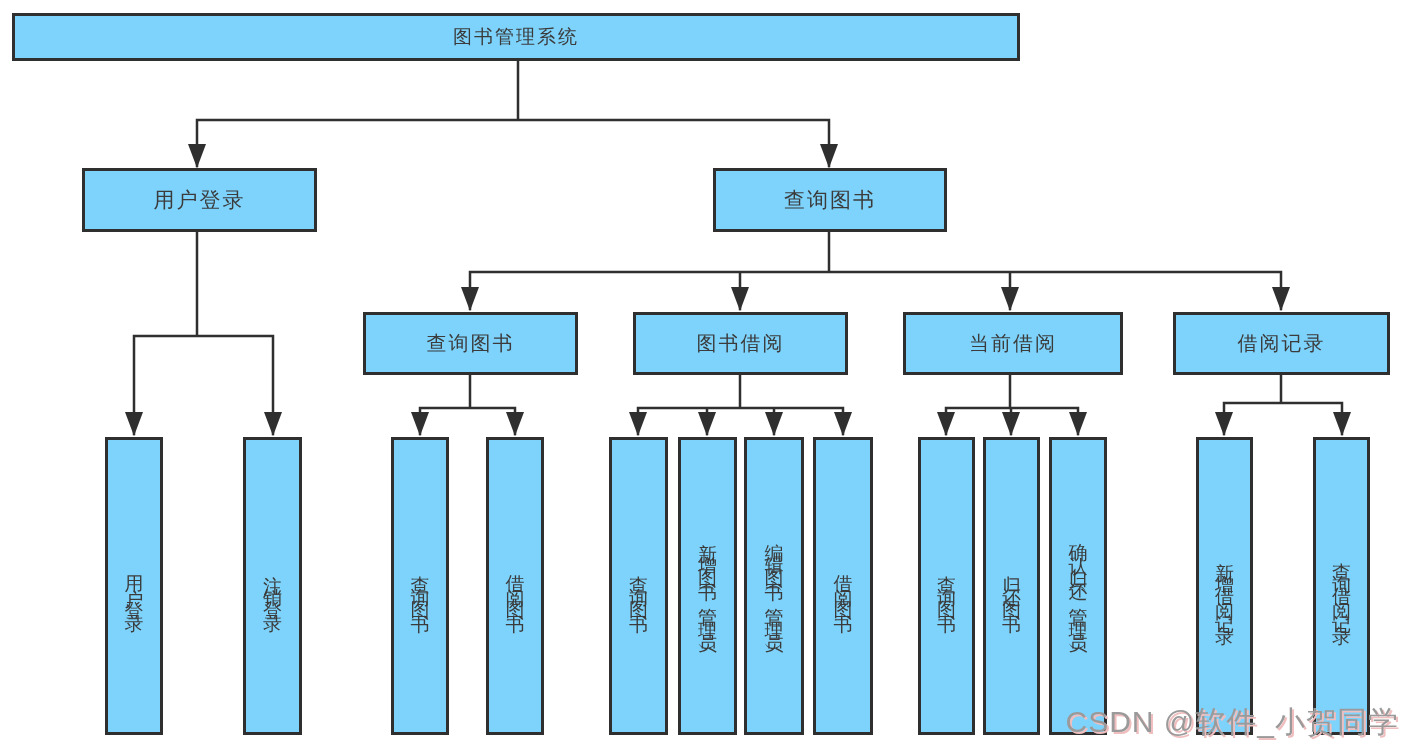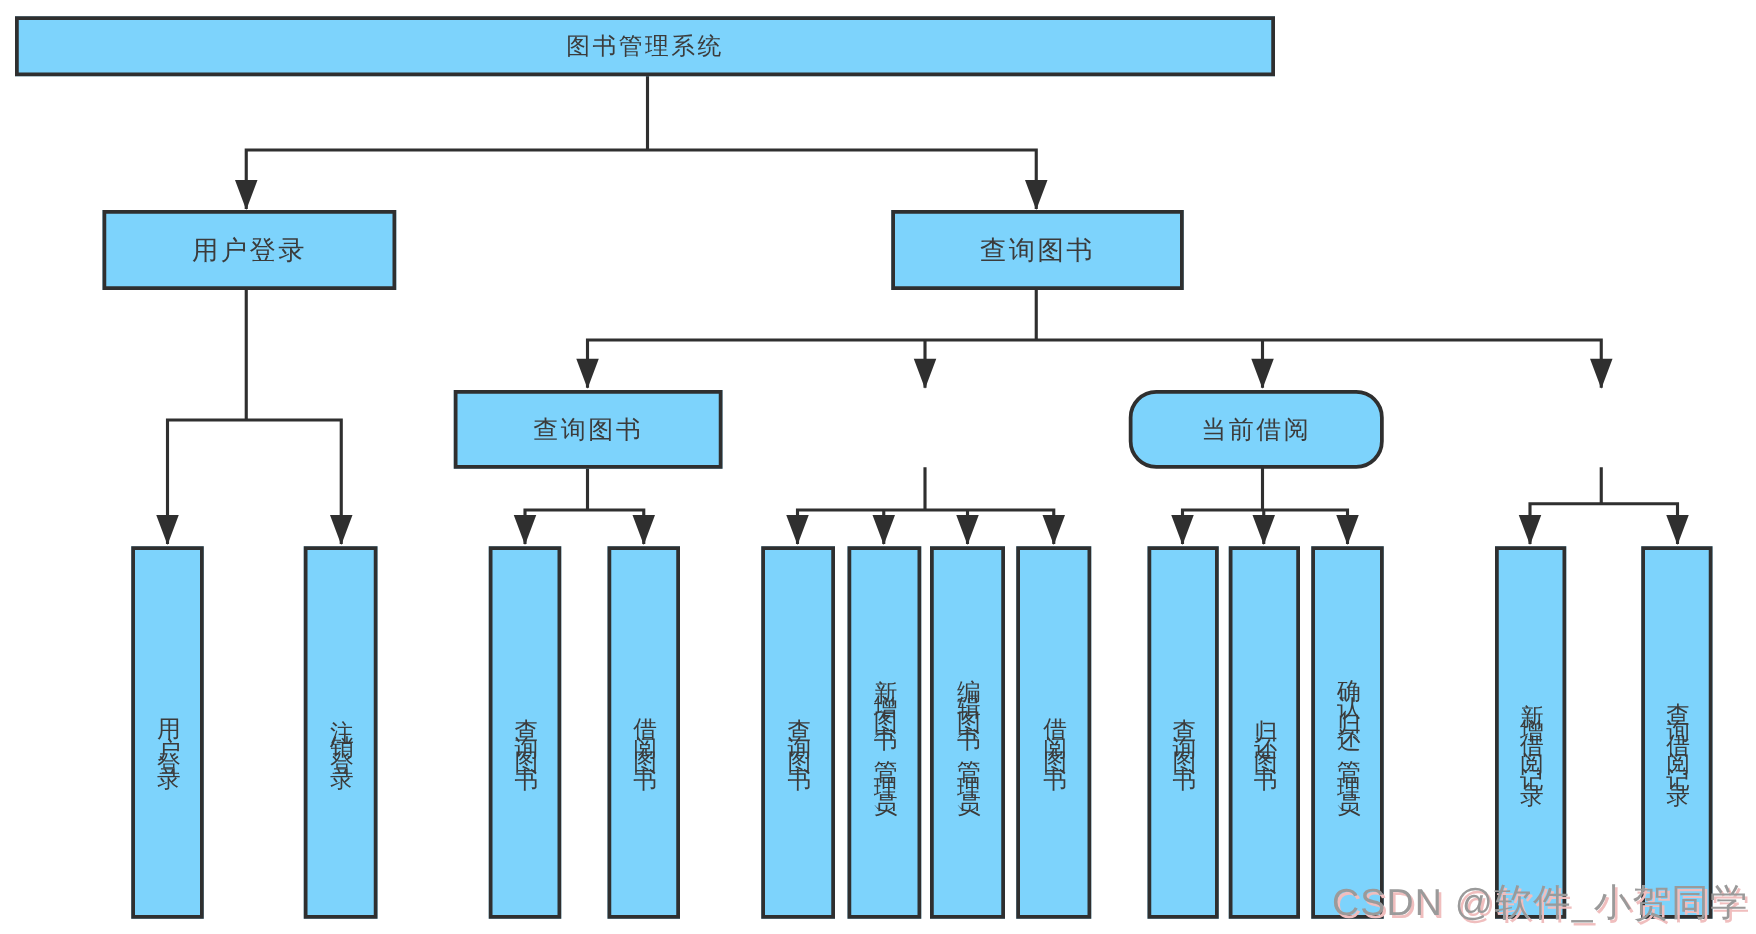--- a/index.html
+++ b/index.html
@@ -31,21 +31,21 @@
   .lvl3  .lbl { font-size: 20px; }
 
   
   .n-root   { left: 12px;  top: 13px;  width: 1008px; height: 48px; }
   
   .n-login  { left: 82px;  top: 168px; width: 235px; height: 64px; }
   .n-mgmt   { left: 713px; top: 168px; width: 234px; height: 64px; }
   
   .n-newb   { left: 363px; top: 312px; width: 215px; height: 63px; }
   .n-borr   { left: 633px; top: 312px; width: 215px; height: 63px; }
-  .n-curr   { left: 903px; top: 312px; width: 204px; height: 63px; border-radius: 22px; }
+  .n-curr   { left: 903px; top: 312px; width: 220px; height: 63px; }
   .n-recs   { left: 1173px;top: 312px; width: 217px; height: 63px; }
 
   
   .leaf { top: 437px; height: 298px; }
   .leaf .lbl {
     writing-mode: vertical-rl;
     text-orientation: mixed;
     font-size: 19px;
     letter-spacing: 13px;
     white-space: nowrap;
@@ -118,22 +118,28 @@
   <div class="box lvl2 n-login">
     <span class="lbl">用户登录</span>
   </div>
   <div class="box lvl2 n-mgmt">
     <span class="lbl">查询图书</span>
   </div>
 
   <div class="box lvl3 n-newb">
     <span class="lbl">查询图书</span>
   </div>
+  <div class="box lvl3 n-borr">
+    <span class="lbl">图书借阅</span>
+  </div>
   <div class="box lvl3 n-curr">
     <span class="lbl">当前借阅</span>
+  </div>
+  <div class="box lvl3 n-recs">
+    <span class="lbl">借阅记录</span>
   </div>
 
   <div class="box leaf l-a1">
     <span class="lbl">用户登录</span>
   </div>
   <div class="box leaf l-a2">
     <span class="lbl">注销登录</span>
   </div>
 
   <div class="box leaf l-b1">

